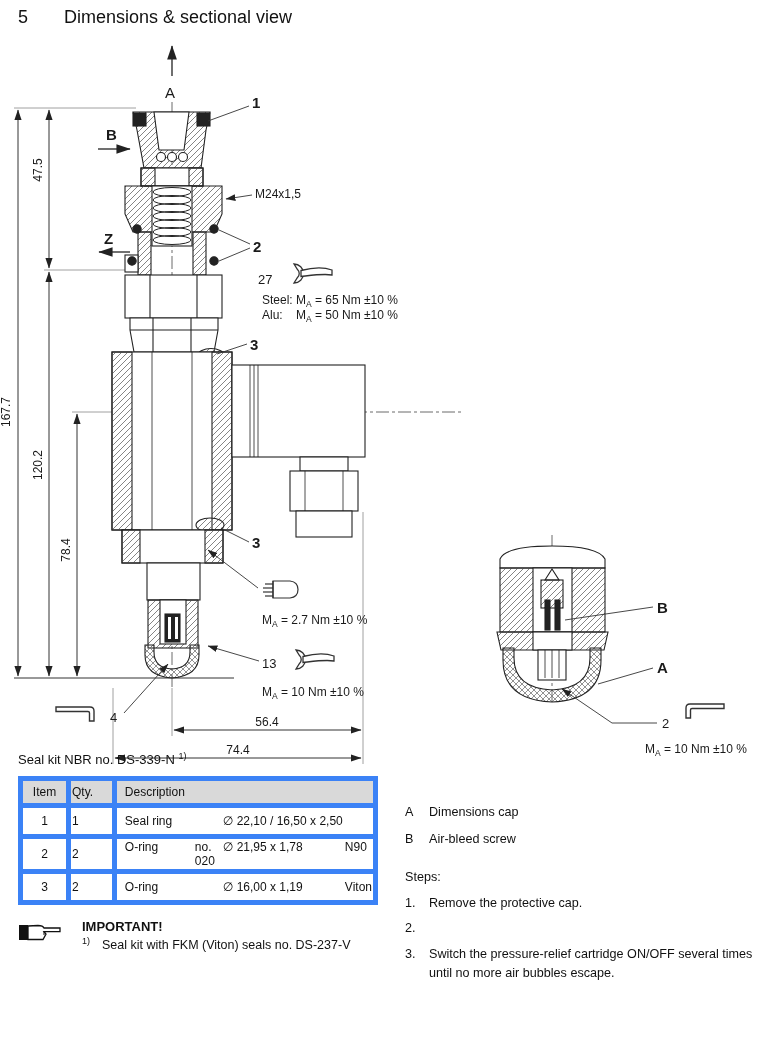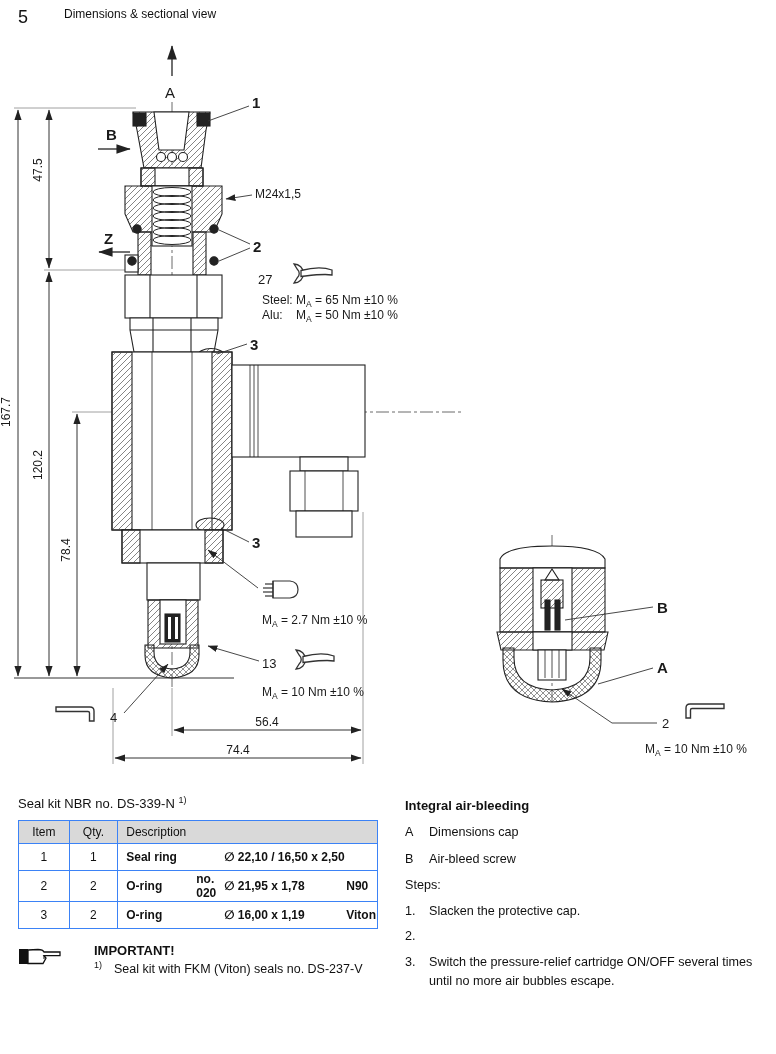--- a/index.html
+++ b/index.html
@@ -3,56 +3,56 @@
 <meta charset="utf-8">
 <style>
   html,body{margin:0;padding:0;}
   body{
     width:776px;height:1054px;position:relative;background:#fff;
     font-family:"Liberation Sans","DejaVu Sans",sans-serif;color:#111;
     overflow:hidden;
   }
   .abs{position:absolute;}
   #sec-num{left:18px;top:7px;font-size:18px;}
-  #sec-title{left:64px;top:7px;font-size:12px;}
+  #sec-title{left:64px;top:7px;font-size:18px;}
   svg text{fill:#1a1a1a;}
   .t12{font-size:12px;}
   .t13{font-size:13px;}
   .lbl{font-size:15px;font-weight:bold;}
   .lblr{font-size:15px;}
   .dim{font-size:12px;}
   .sub{font-size:8.5px;}
   
-  #left-col{left:18px;top:795px;width:372px;}
+  #left-col{left:18px;top:751px;width:372px;}
   #seal-title{font-size:13px;}
   #seal-title sup{font-size:9px;}
   table.seal{border-collapse:collapse;margin-top:9px;width:360px;font-size:12px;}
-  table.seal th,table.seal td{border:1px solid #3b82f6;}
+  table.seal th,table.seal td{border:5px solid #3b82f6;}
   table.seal th{background:#d9d9d9;font-weight:normal;height:20px;}
   table.seal td{height:24px;}
   .c-item{width:52px;text-align:center;}
-  .c-qty{width:50px;text-align:center;}
+  .c-qty{width:50px;text-align:left;}
   .c-desc{text-align:left;padding-left:8px;}
-  .desc-flex{display:flex;align-items:center;font-weight:bold;}
+  .desc-flex{display:flex;align-items:flex-start;}
   .d-name{width:70px;}
   .d-no{width:28px;}
   .d-size{width:122px;}
   .d-mat{}
   #important{margin-top:14px;display:flex;align-items:flex-start;}
-  #important .txt{margin-left:30px;}
+  #important .txt{margin-left:18px;}
   #important .hd{font-weight:bold;font-size:13px;}
   .fn{display:flex;margin-top:4px;font-size:12.5px;}
   .fn sup{font-size:9px;width:20px;margin-top:-2px;}
   
   #right-col{left:405px;top:796px;width:366px;font-size:12.6px;line-height:1.55;}
   #ab-head{font-weight:bold;font-size:13px;margin-bottom:3px;}
   #ab-intro{text-align:justify;}
   .legend-row{display:flex;margin-top:7px;}
   .legend-row .k{width:24px;}
-  #steps-label{margin-top:7px;}
+  #steps-label{margin-top:19px;}
   .step{display:flex;margin-top:6px;}
   .step .n{width:24px;flex:none;}
 </style>
 </head>
 <body>
 
 <span id="sec-num" class="abs">5</span>
 <span id="sec-title" class="abs">Dimensions &amp; sectional view</span>
 
 <svg class="abs" style="left:0;top:0" width="776" height="785" viewBox="0 0 776 785">
@@ -320,33 +320,32 @@
       <div class="hd">IMPORTANT!</div>
       <div class="fn">
         <sup>1)</sup>
         <span>Seal kit with FKM (Viton) seals no. DS-237-V</span>
       </div>
     </div>
   </div>
 </div>
 
 <div id="right-col" class="abs">
-  <div id="ab-head">Integral air-bleeding</div>
   <div class="legend-row">
     <span class="k">A</span>
     <span>Dimensions cap</span>
   </div>
   <div class="legend-row">
     <span class="k">B</span>
     <span>Air-bleed screw</span>
   </div>
   <div id="steps-label">Steps:</div>
   <div class="step">
     <span class="n">1.</span>
-    <span>Slacken the protective cap.</span>
+    <span>Remove the protective cap.</span>
   </div>
   <div class="step">
     <span class="n">2.</span>
   </div>
   <div class="step">
     <span class="n">3.</span>
     <span>Switch the pressure-relief cartridge ON/OFF several times until no more air bubbles escape.</span>
   </div>
 
 </div>

